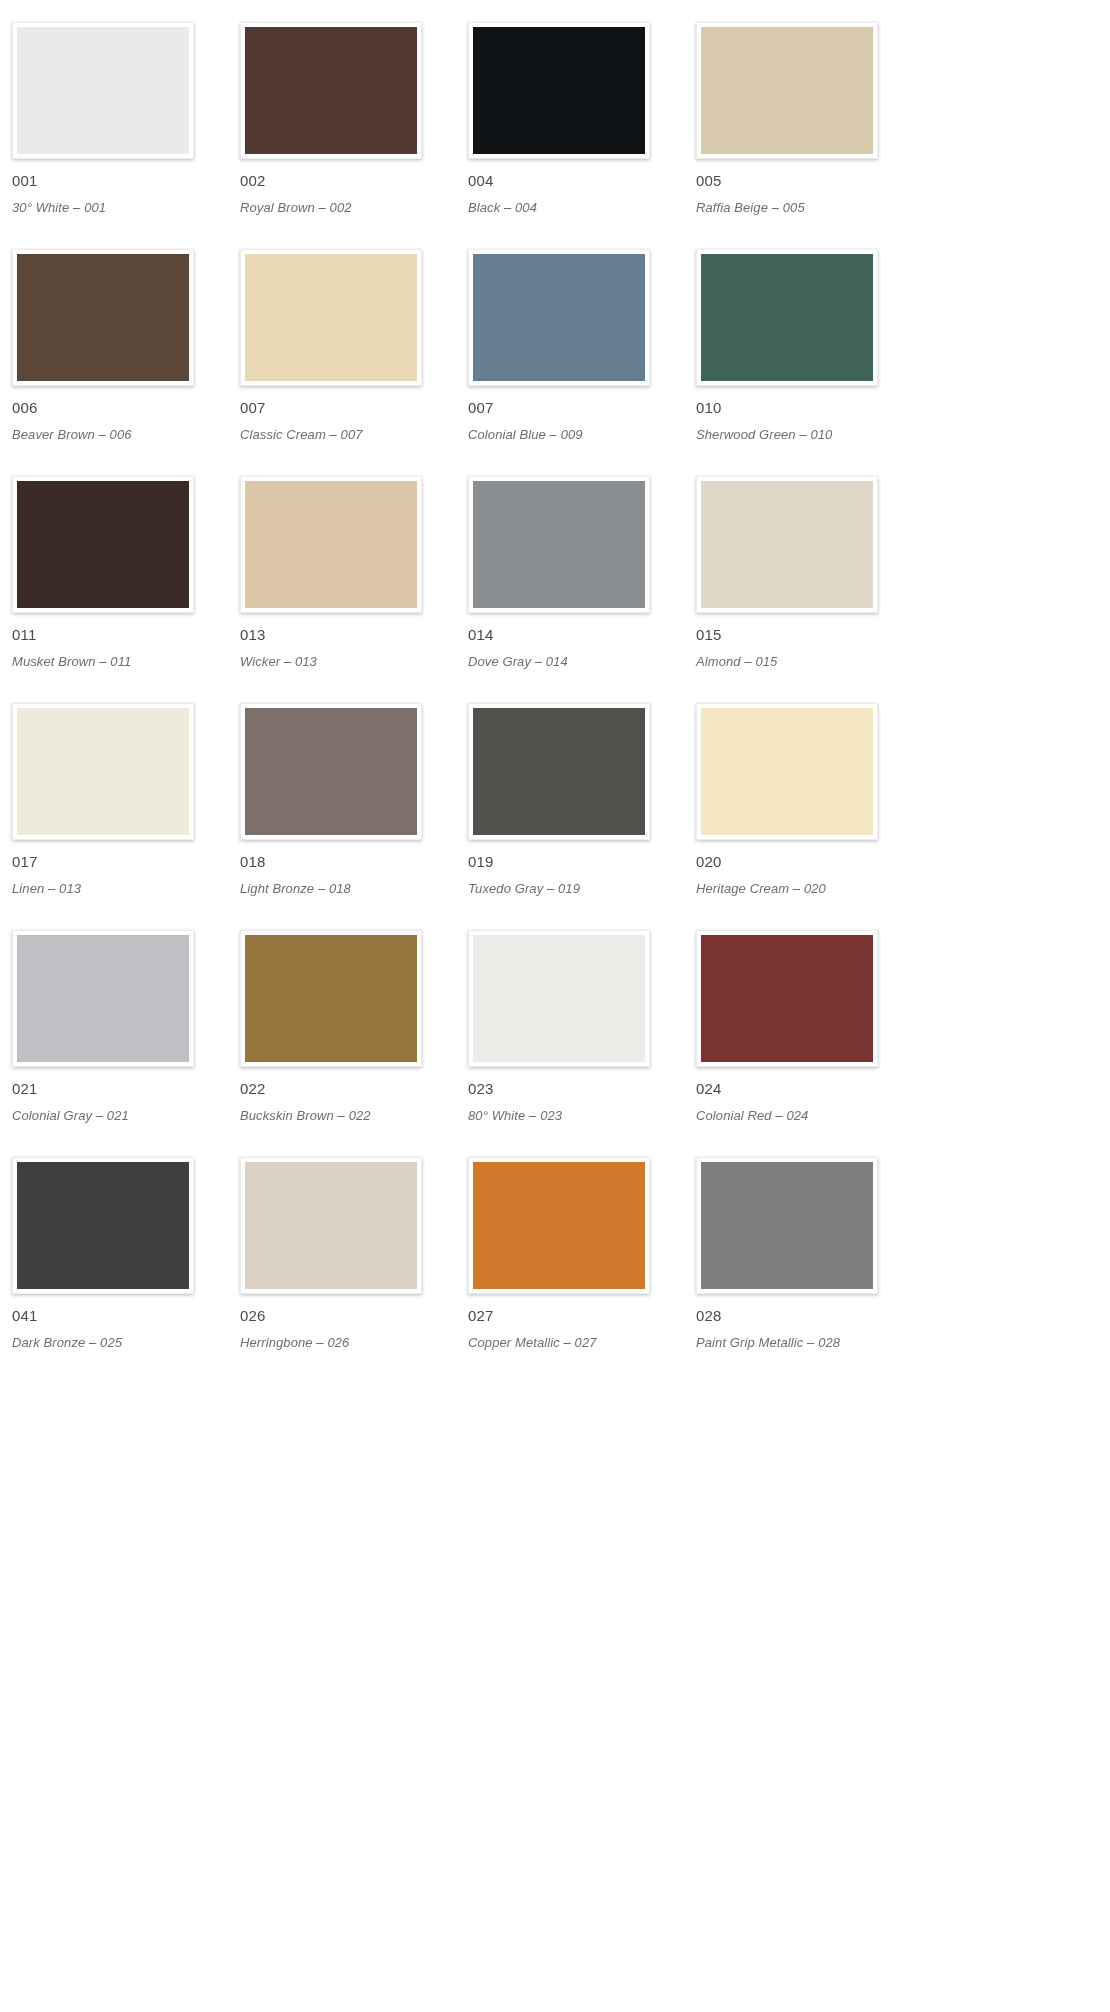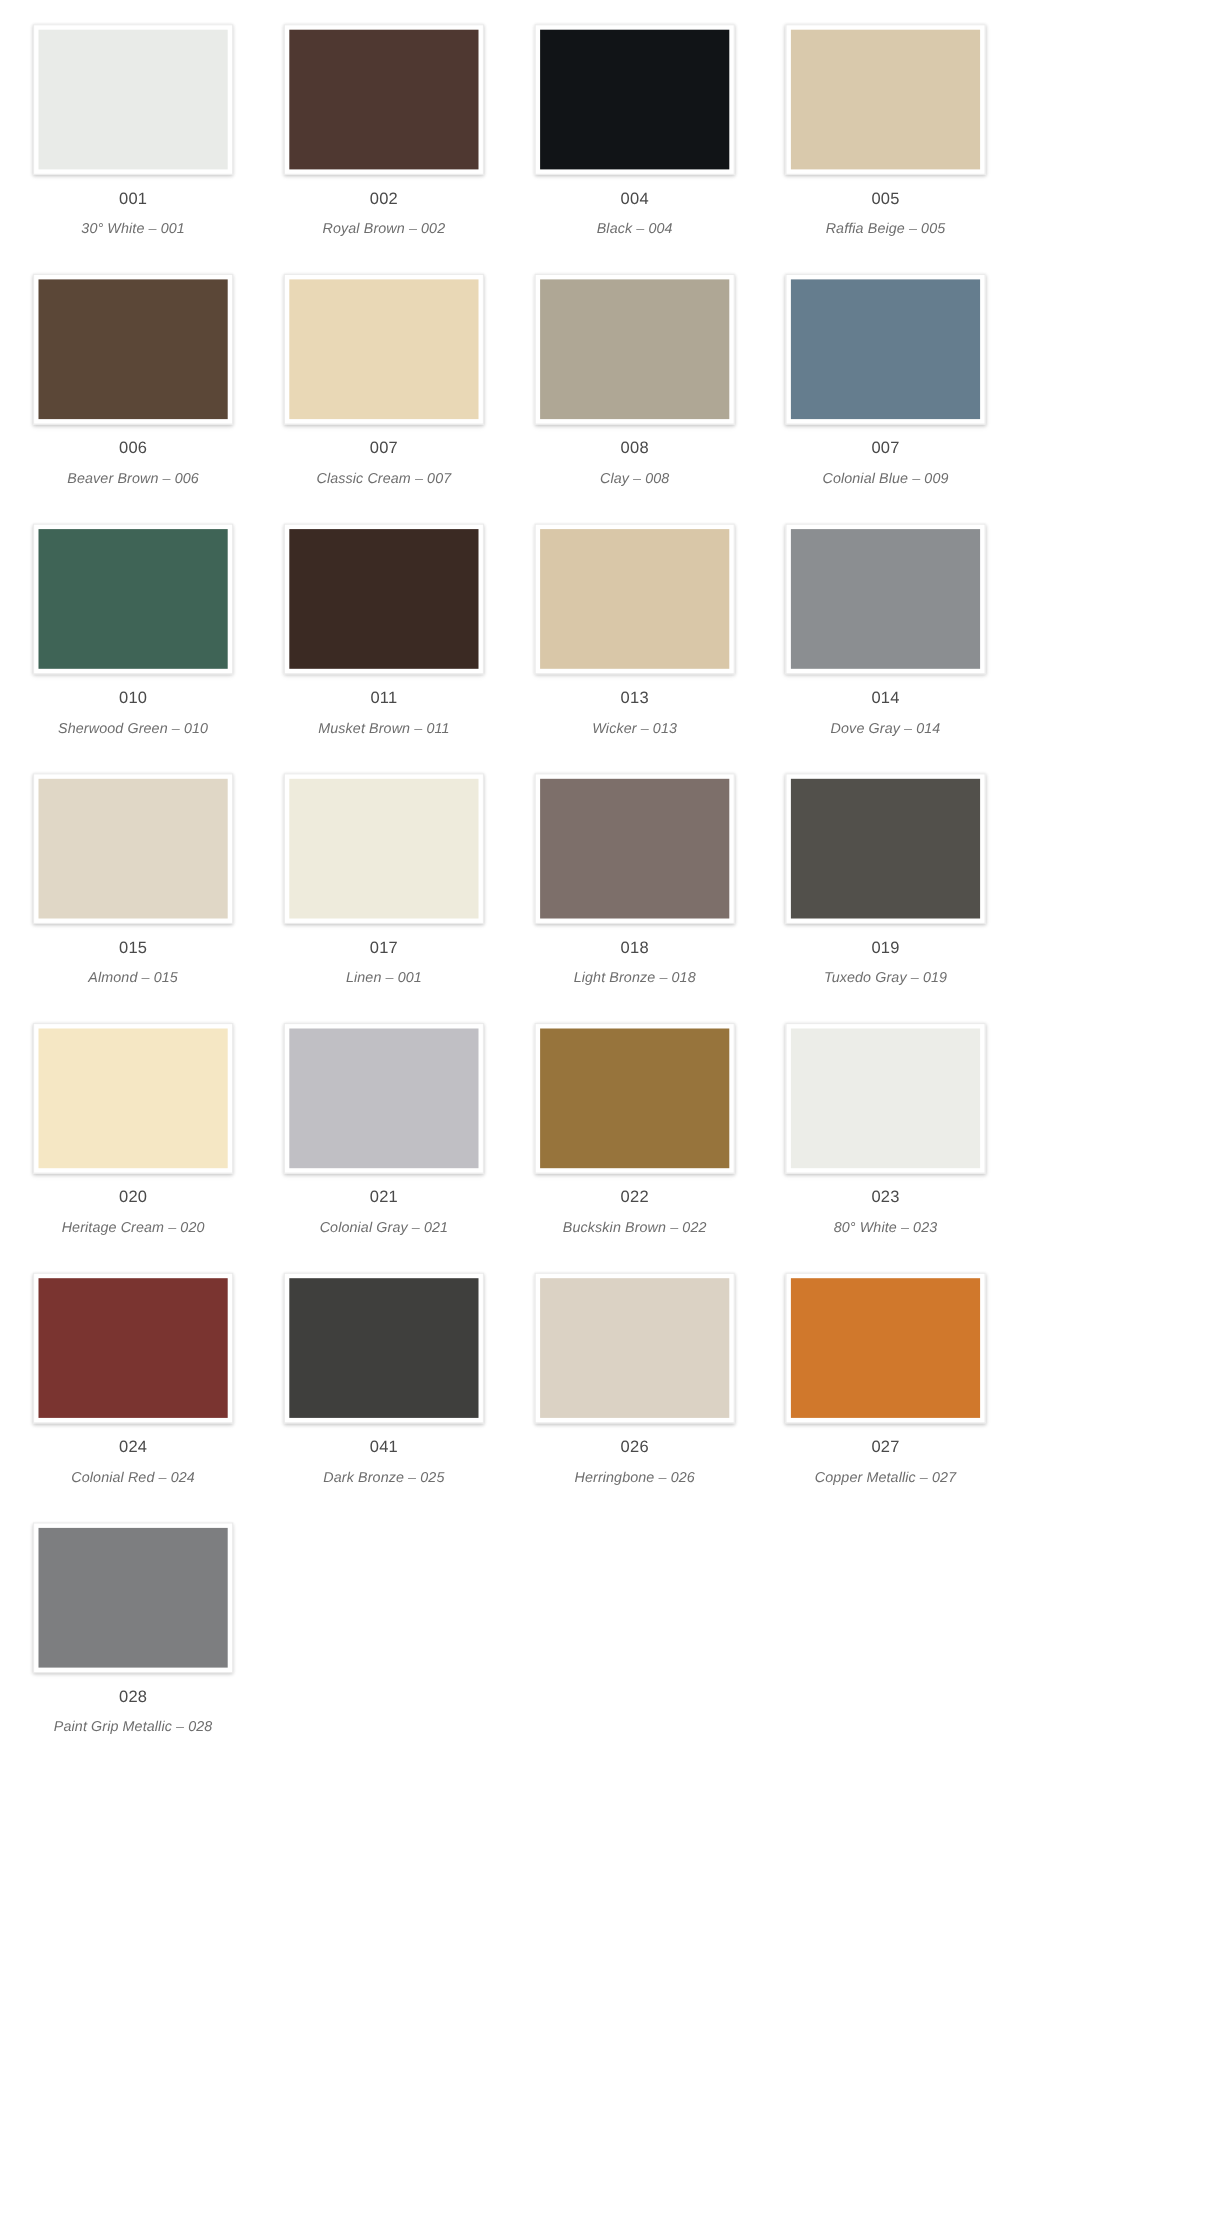--- a/index.html
+++ b/index.html
@@ -24,21 +24,21 @@
     row-gap: 0px;
     justify-content: start;
     margin-left: 12px;
   }
 
   .swatch-card {
     width: 218px;
     height: 227px;
     display: flex;
     flex-direction: column;
-    align-items: center;
+    align-items: flex-start;
     padding-top: 12px;
   }
 
   
   .swatch-frame {
     width: 182px;
     height: 137px;
     background: #ffffff;
     padding: 4px;
     border: 1px solid #ececec;
@@ -110,27 +110,20 @@
     </div>
     <div class="swatch-card">
       <div class="swatch-frame">
         <div class="swatch-color" style="background: rgb(233, 216, 182);"></div>
       </div>
       <div class="swatch-number">007</div>
       <div class="swatch-name">Classic Cream – 007</div>
     </div>
     <div class="swatch-card">
       <div class="swatch-frame">
-        <div class="swatch-color" style="background: rgb(175, 167, 149);"></div>
-      </div>
-      <div class="swatch-number">008</div>
-      <div class="swatch-name">Clay – 008</div>
-    </div>
-    <div class="swatch-card">
-      <div class="swatch-frame">
         <div class="swatch-color" style="background: rgb(101, 125, 142);"></div>
       </div>
       <div class="swatch-number">007</div>
       <div class="swatch-name">Colonial Blue – 009</div>
     </div>
     <div class="swatch-card">
       <div class="swatch-frame">
         <div class="swatch-color" style="background: rgb(63, 100, 86);"></div>
       </div>
       <div class="swatch-number">010</div>
@@ -162,21 +155,21 @@
         <div class="swatch-color" style="background: rgb(224, 215, 198);"></div>
       </div>
       <div class="swatch-number">015</div>
       <div class="swatch-name">Almond – 015</div>
     </div>
     <div class="swatch-card">
       <div class="swatch-frame">
         <div class="swatch-color" style="background: rgb(238, 235, 220);"></div>
       </div>
       <div class="swatch-number">017</div>
-      <div class="swatch-name">Linen – 001</div>
+      <div class="swatch-name">Linen – 013</div>
     </div>
     <div class="swatch-card">
       <div class="swatch-frame">
         <div class="swatch-color" style="background: rgb(125, 111, 106);"></div>
       </div>
       <div class="swatch-number">018</div>
       <div class="swatch-name">Light Bronze – 018</div>
     </div>
     <div class="swatch-card">
       <div class="swatch-frame">

